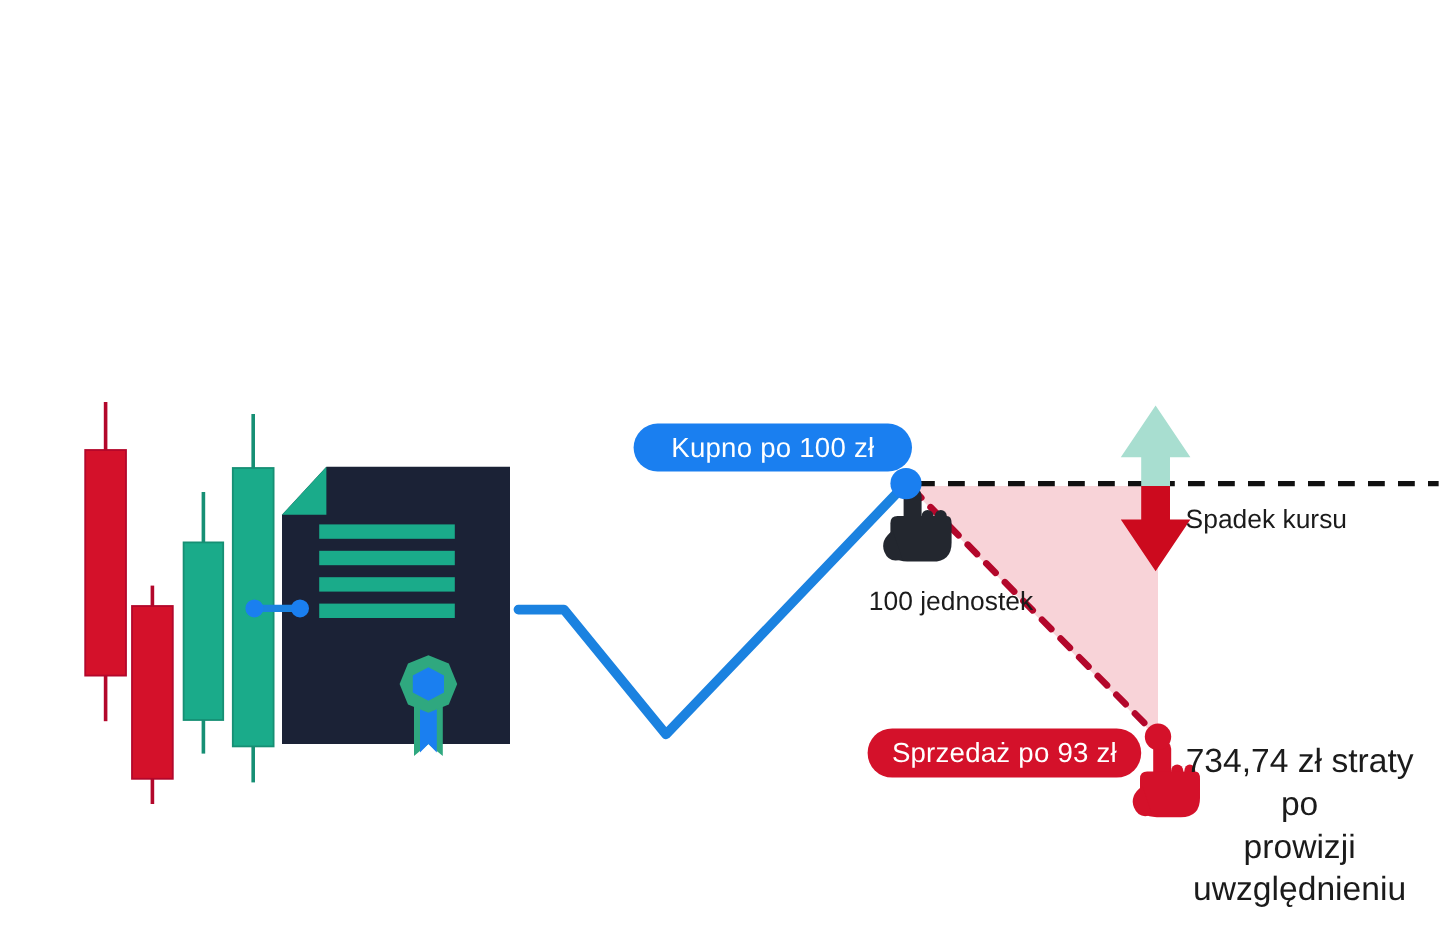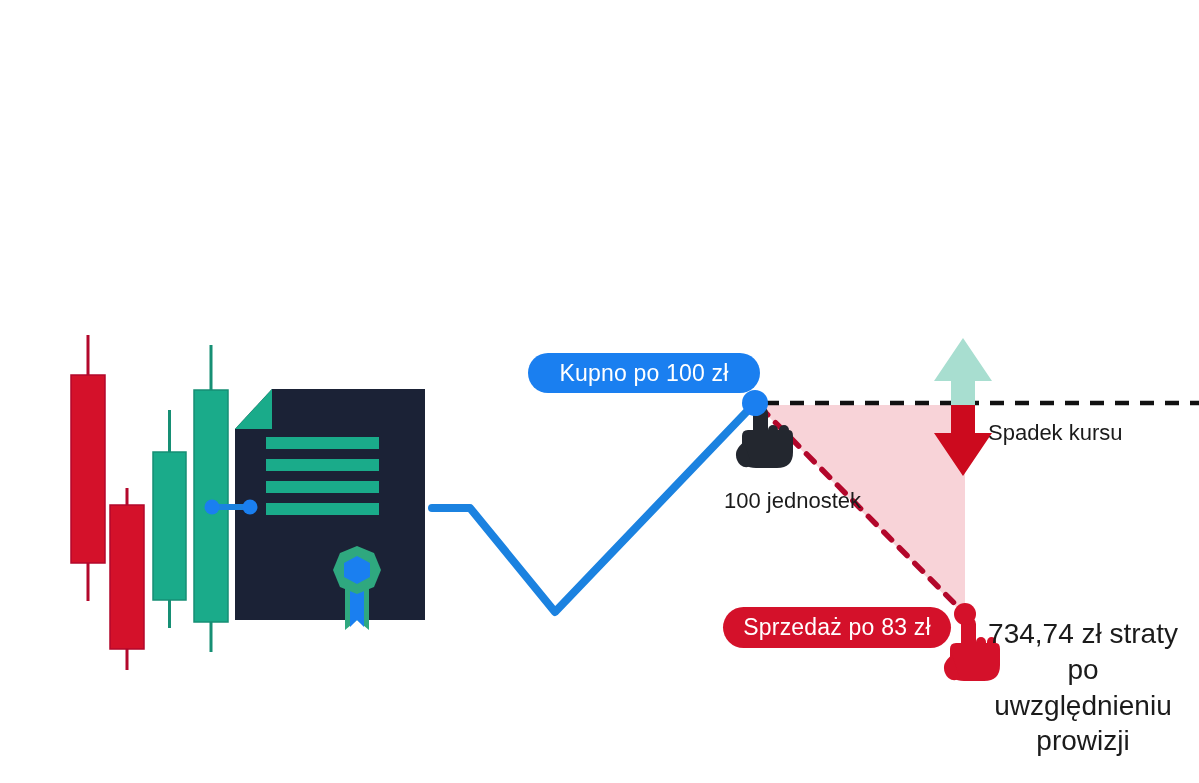--- a/index.html
+++ b/index.html
@@ -175,28 +175,28 @@
     </g>
     <circle cx="965" cy="614" r="11" fill="#d4112a"></circle>
 
   </svg>
 
   <div class="badge" id="badge-buy" style="background:#1a7ff0;">
     <span>Kupno po 100 zł</span>
   </div>
 
   <div class="badge" id="badge-sell" style="background:#d4112a;">
-    <span>Sprzedaż po 83 zł</span>
+    <span>Sprzedaż po 93 zł</span>
   </div>
 
   <div class="label" id="label-units">100 jednostek</div>
 
   <div class="label" id="label-drop">
     <span class="label-line">Spadek kursu</span>
   </div>
 
   <div class="label" id="label-loss">
     <span class="label-line">734,74 zł straty po</span>
+    <span class="label-line">prowizji</span>
     <span class="label-line">uwzględnieniu</span>
-    <span class="label-line">prowizji</span>
   </div>
 
 </div>
 
 </body></html>

